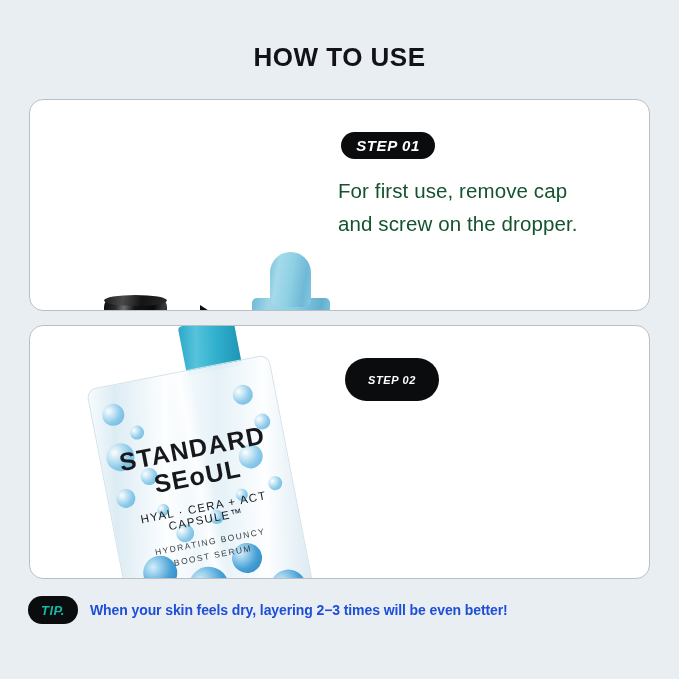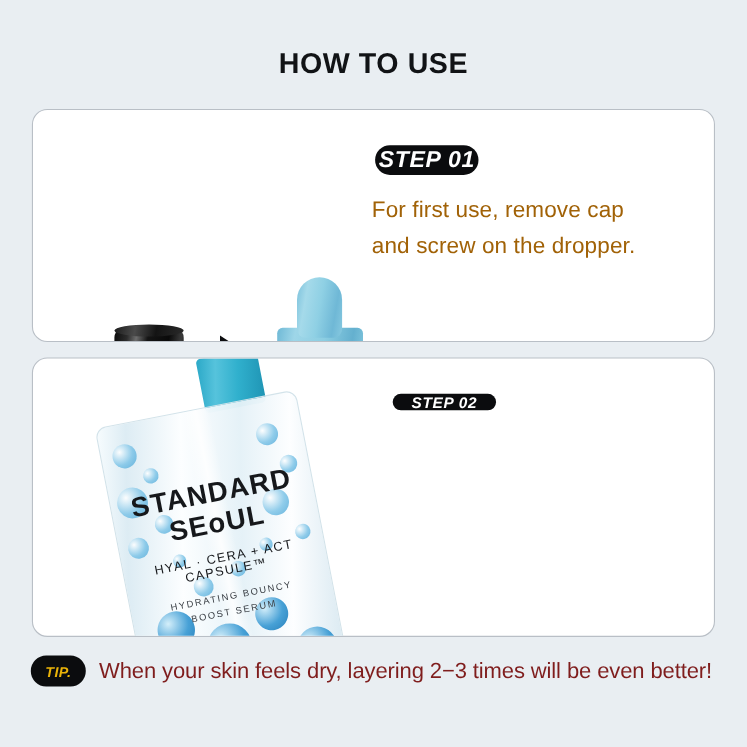--- a/index.html
+++ b/index.html
@@ -52,32 +52,32 @@
     font-style: italic;
     font-weight: bold;
     letter-spacing: 0.6px;
     display: flex;
     align-items: center;
     justify-content: center;
   }
   #step-1-badge {
     left: 311px; top: 32px;
     width: 94px; height: 27px;
-    font-size: 21px;
+    font-size: 15px;
   }
   #step-2-badge {
-    left: 327px; top: 32px;
-    width: 94px; height: 15px;
-    font-size: 14px;
+    left: 315px; top: 32px;
+    width: 94px; height: 43px;
+    font-size: 11px;
   }
 
   
   .step-text {
     position: absolute;
-    color: #a16207;
+    color: #14532d;
     font-size: 20.5px;
     line-height: 33px;
     letter-spacing: 0.1px;
     font-family: "Liberation Sans", sans-serif;
     white-space: pre-line;
   }
   #step-1-text { left: 308px; top: 74px; width: 310px; }
   #step-2-text { left: 308px; top: 73px; width: 320px; }
 
   
@@ -194,38 +194,39 @@
 
   
   #tip-row {
     position: absolute;
     left: 28px; top: 596px;
     display: flex;
     align-items: center;
   }
   #tip-badge {
     background: #0b0c0e;
-    color: #eab308;
+    color: #14b8a6;
     border-radius: 999px;
     width: 50px; height: 28px;
     font-size: 13px;
     font-style: italic;
     font-weight: bold;
     display: flex;
     align-items: center;
     justify-content: center;
     letter-spacing: 0.4px;
     flex: 0 0 auto;
   }
   #tip-text {
     margin-left: 12px;
-    font-size: 20px;
-    color: #7f1d1d;
+    font-size: 14px;
+    color: #1d4ed8;
     white-space: nowrap;
     letter-spacing: -0.1px;
+    font-weight: bold;
   }
 </style>
 </head>
 <body>
 
 <div class="page-title">HOW TO USE</div>
 
 <div class="card" id="card-step-1">
 
   <div class="art1">

